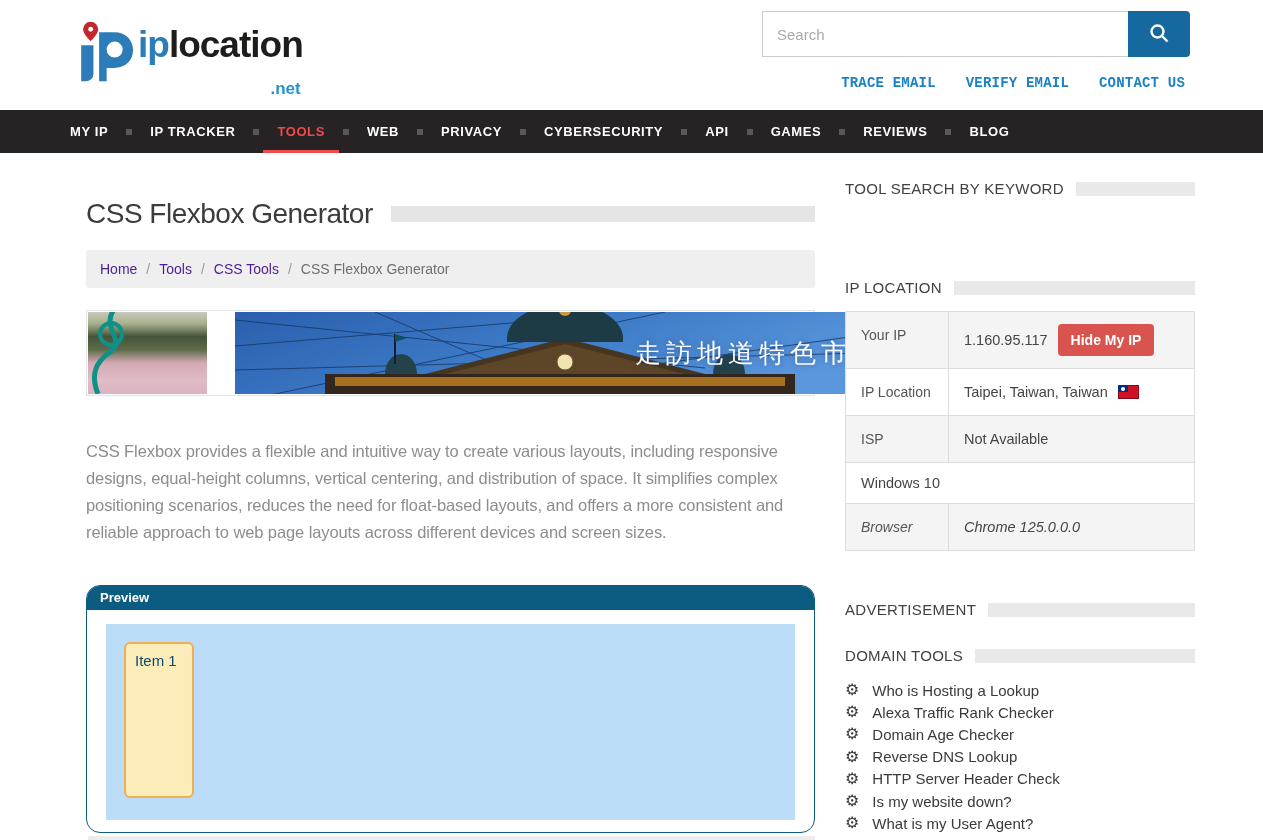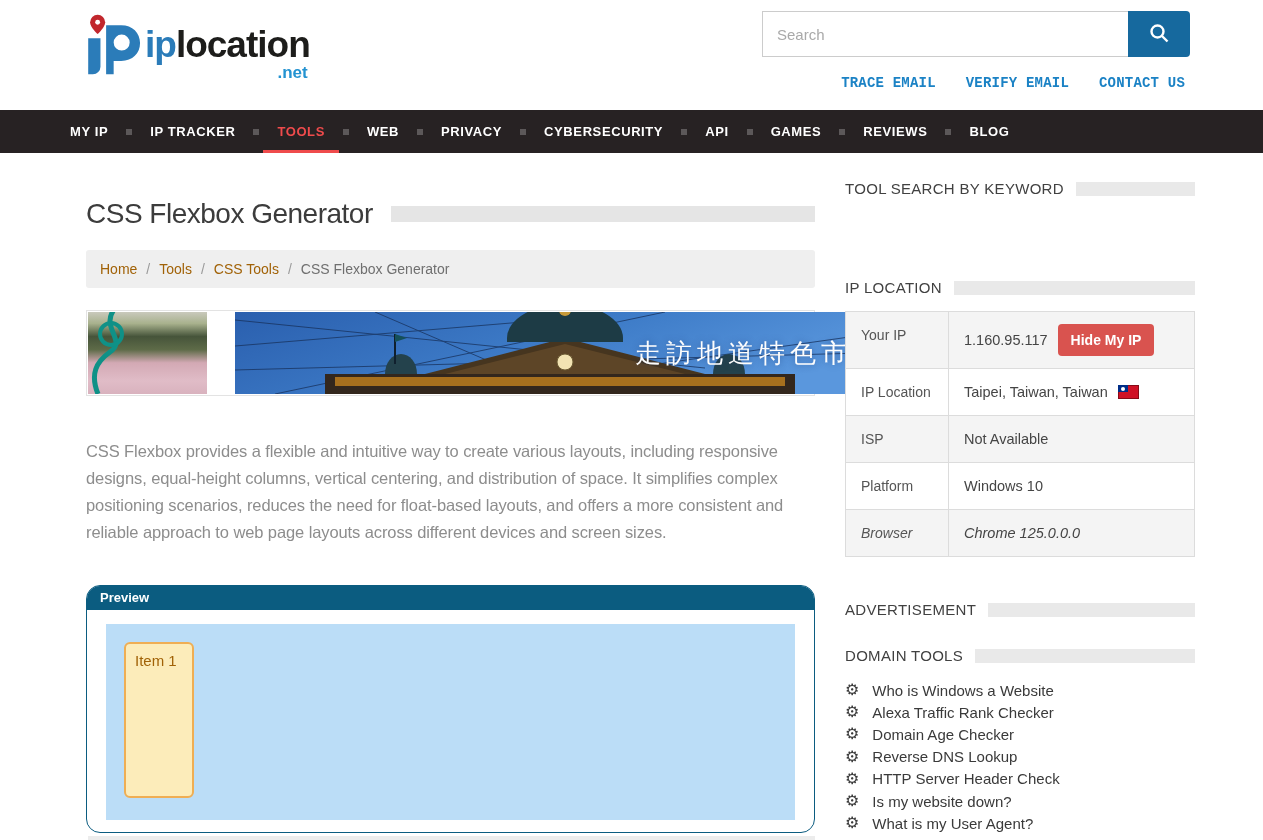--- a/index.html
+++ b/index.html
@@ -5,25 +5,25 @@
   * { margin:0; padding:0; box-sizing:border-box; }
   html,body { width:1263px; height:840px; }
   body {
     position:relative; overflow:hidden; background:#fff;
     font-family:"Liberation Sans", sans-serif;
     -webkit-font-smoothing:antialiased;
   }
 
   
   .header { position:absolute; left:0; top:0; width:1263px; height:110px; background:#fff; }
-  .logo { position:absolute; left:75px; top:8px; display:flex; align-items:flex-end; cursor:pointer; }
+  .logo { position:absolute; left:68px; top:8px; display:flex; align-items:center; cursor:pointer; }
   .logo-wordmark { margin-left:4px; margin-top:18px; line-height:1; }
   .logo-line1 { font-size:37px; font-weight:bold; letter-spacing:-1px; color:#1d1d1b; }
   .logo-line1 .lg-ip { color:#2b7cb9; }
-  .logo-tld { display:block; text-align:right; font-size:17px; font-weight:bold; color:#2493d1; margin-top:1px; padding-right:2px; }
+  .logo-tld { display:block; text-align:right; font-size:17px; font-weight:bold; color:#2493d1; margin-top:17px; padding-right:2px; }
 
   .hdr-search { position:absolute; left:762px; top:11px; width:428px; height:28px; display:flex; }
   .hdr-search input {
     flex:1; height:46px; border:1px solid #ccc; border-right:none; padding:0 14px;
     font-size:15px; color:#555; outline:none; font-family:inherit;
   }
   .hdr-search input::placeholder { color:#a9a9a9; }
   .hdr-search-btn {
     width:62px; height:46px; background:#16699e; border:none; border-radius:0 4px 4px 0;
     display:flex; align-items:center; justify-content:center; cursor:pointer;
@@ -47,21 +47,21 @@
   .main-col { position:absolute; left:86px; top:153px; width:729px; height:687px; }
 
   .title-row { position:absolute; left:0; top:45px; width:100%; display:flex; align-items:center; }
   .page-title { font-size:28px; font-weight:400; color:#3c3c3c; letter-spacing:-0.5px; white-space:nowrap; }
   .title-bar { flex:1; height:16px; background:#e5e5e5; margin-left:18px; }
 
   .breadcrumb {
     position:absolute; left:0; top:97px; width:100%; height:38px; background:#efefef; border-radius:3px;
     display:flex; align-items:center; padding:0 14px; font-size:14px;
   }
-  .bc-link { color:#a16207; text-decoration:none; cursor:pointer; }
+  .bc-link { color:#4c1d95; text-decoration:none; cursor:pointer; }
   .bc-sep { color:#9a9a9a; margin:0 9px; }
   .bc-current { color:#6f6f6f; }
 
   .ad-banner {
     position:absolute; left:0; top:157px; width:100%; height:86px; background:#fff;
     border:1px solid #e3e3e3;
   }
   .ad-left { position:absolute; left:1px; top:1px; width:119px; height:82px; overflow:hidden;
     background:linear-gradient(180deg,#c9c9bc 0%,#a8b18d 14%,#46543a 30%,#5e6b48 46%,#d3a9b4 62%,#e0bcc7 84%,#d9b2be 100%);
   }
@@ -85,21 +85,21 @@
   .preview-panel {
     position:absolute; left:0; top:432px; width:100%; height:248px;
     border:1px solid #0b5c80; border-radius:14px; overflow:hidden; background:#fff;
   }
   .preview-header { background:#0b5c80; color:#fff; font-size:13px; font-weight:bold; padding:4px 13px 5px; }
   .preview-body { padding:14px 19px; }
   .flex-container { position:relative; width:100%; height:196px; background:#bbddf7; }
   .flex-item {
     position:absolute; left:18px; top:18px; width:70px; height:156px;
     background:#fcecba; border:2px solid #efae54; border-radius:6px; padding:8px 9px;
-    font-size:15px; color:#a16207;
+    font-size:15px; color:#0c4a6e;
   }
   .below-strip { position:absolute; left:2px; top:683px; width:727px; height:5px; background:#ececec; }
 
   
   .sidebar { position:absolute; left:845px; top:153px; width:350px; height:687px; }
   .sb-heading-row { position:absolute; left:0; width:100%; display:flex; align-items:center; }
   .sb-heading { font-size:15px; color:#414141; letter-spacing:0.3px; white-space:nowrap; }
   .sb-bar { flex:1; height:14px; background:#e9e9e9; margin-left:12px; }
 
   .sb-search { position:absolute; left:0; top:61px; width:100%; height:35px; display:flex; }
@@ -298,21 +298,20 @@
       <div class="ip-value">
         <span>Taipei, Taiwan, Taiwan</span>
         <span class="flag-tw"></span>
       </div>
     </div>
     <div class="ip-row alt">
       <div class="ip-label">ISP</div>
       <div class="ip-value">Not Available</div>
     </div>
     <div class="ip-row">
-      <div class="ip-label">Platform</div>
       <div class="ip-value">Windows 10</div>
     </div>
     <div class="ip-row alt">
       <div class="ip-label">Browser</div>
       <div class="ip-value">Chrome 125.0.0.0</div>
     </div>
   </div>
 
   <div class="sb-heading-row" style="top:448px;">
     <span class="sb-heading">ADVERTISEMENT</span>
@@ -320,21 +319,21 @@
   </div>
 
   <div class="sb-heading-row" style="top:494px;">
     <span class="sb-heading">DOMAIN TOOLS</span>
     <div class="sb-bar"></div>
   </div>
 
   <div class="tools-list">
     <div class="tool-item">
       <span class="gear">⚙</span>
-      <span class="tool-label">Who is Windows a Website</span>
+      <span class="tool-label">Who is Hosting a Lookup</span>
     </div>
     <div class="tool-item">
       <span class="gear">⚙</span>
       <span class="tool-label">Alexa Traffic Rank Checker</span>
     </div>
     <div class="tool-item">
       <span class="gear">⚙</span>
       <span class="tool-label">Domain Age Checker</span>
     </div>
     <div class="tool-item">

